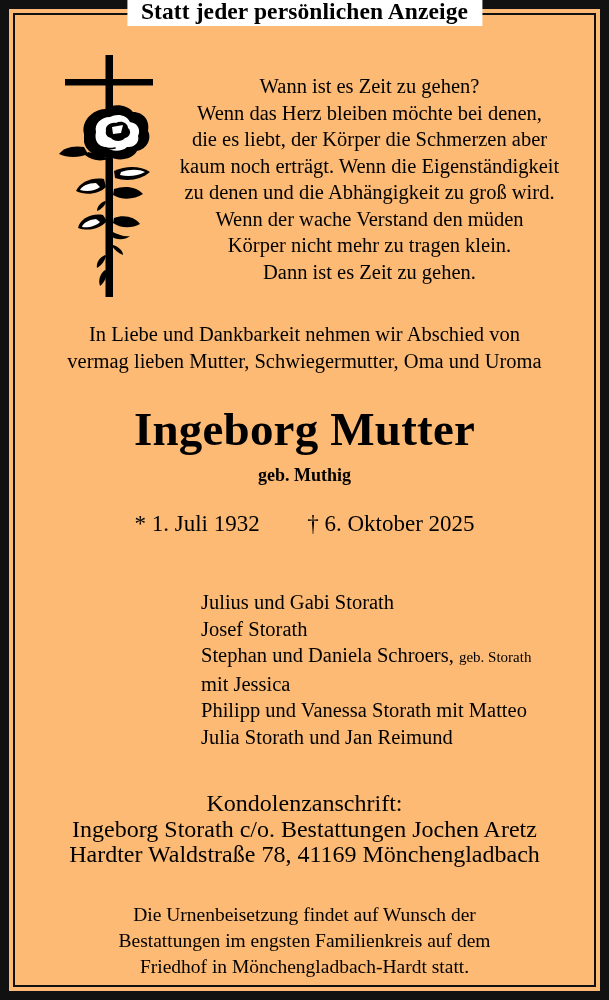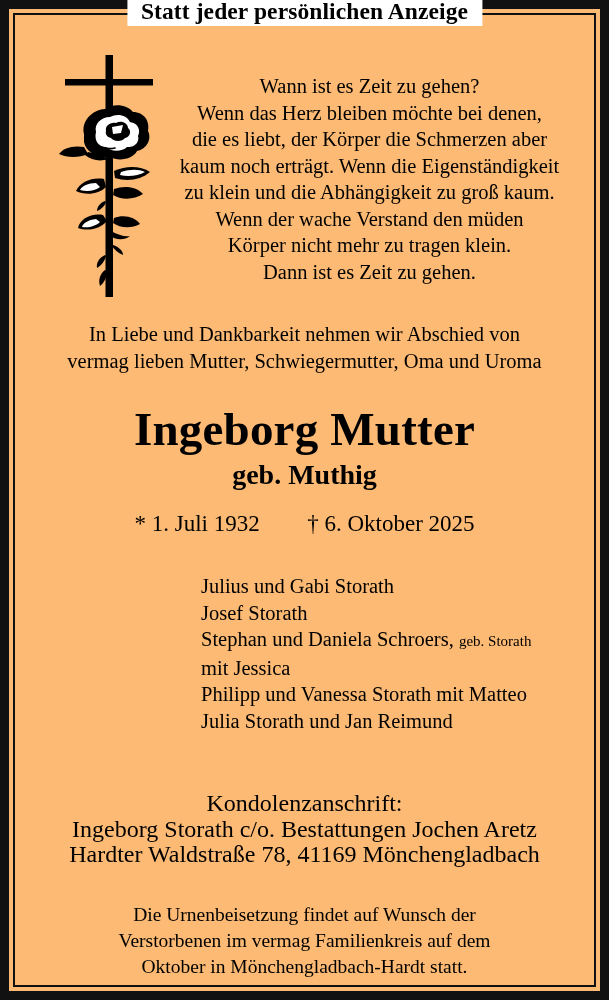--- a/index.html
+++ b/index.html
@@ -115,21 +115,21 @@
   #deceased-name {
     display: block;
     font-weight: bold;
     font-size: 47px;
     line-height: 56px;
     letter-spacing: 0.2px;
   }
   #maiden-name {
     display: block;
     font-weight: bold;
-    font-size: 28px;
+    font-size: 18px;
     line-height: 28px;
     margin-top: 4px;
   }
 
   
   #dates {
     position: absolute;
     top: 500px;
     left: 0;
     right: 0;
@@ -138,21 +138,21 @@
     font-size: 23px;
     line-height: 30px;
     white-space: nowrap;
   }
   #dates .date-item { display: inline-block; }
   #dates .date-gap { display: inline-block; width: 36px; }
 
   
   #survivors {
     position: absolute;
-    top: 564px;
+    top: 580px;
     left: 192px;
     right: 20px;
     text-align: left;
     font-size: 20.5px;
     line-height: 26.5px;
   }
   #survivors .line { display: block; white-space: nowrap; }
   #survivors .small {
     font-size: 15px;
   }
@@ -271,21 +271,21 @@
             <path d="M54 215 C49 219, 47 225, 49 231 C54 227, 56 221, 56 216 Z"></path>
           </g>
         </svg>
       </div>
 
       <div id="poem">
         <span class="line">Wann ist es Zeit zu gehen?</span>
         <span class="line">Wenn das Herz bleiben möchte bei denen,</span>
         <span class="line">die es liebt, der Körper die Schmerzen aber</span>
         <span class="line">kaum noch erträgt. Wenn die Eigenständigkeit</span>
-        <span class="line">zu klein und die Abhängigkeit zu groß kaum.</span>
+        <span class="line">zu denen und die Abhängigkeit zu groß wird.</span>
         <span class="line">Wenn der wache Verstand den müden</span>
         <span class="line">Körper nicht mehr zu tragen klein.</span>
         <span class="line">Dann ist es Zeit zu gehen.</span>
       </div>
     </div>
 
     <div id="intro">
       <span class="line">In Liebe und Dankbarkeit nehmen wir Abschied von</span>
       <span class="line">vermag lieben Mutter, Schwiegermutter, Oma und Uroma</span>
     </div>
@@ -323,18 +323,18 @@
     </div>
 
     <div id="condolence">
       <span class="line">Kondolenzanschrift:</span>
       <span class="line">Ingeborg Storath c/o. Bestattungen Jochen Aretz</span>
       <span class="line">Hardter Waldstraße 78, 41169 Mönchengladbach</span>
     </div>
 
     <div id="closing">
       <span class="line">Die Urnenbeisetzung findet auf Wunsch der</span>
-      <span class="line">Verstorbenen im vermag Familienkreis auf dem</span>
-      <span class="line">Oktober in Mönchengladbach-Hardt statt.</span>
+      <span class="line">Bestattungen im engsten Familienkreis auf dem</span>
+      <span class="line">Friedhof in Mönchengladbach-Hardt statt.</span>
     </div>
 
   </div>
 </div>
 
 </body></html>

